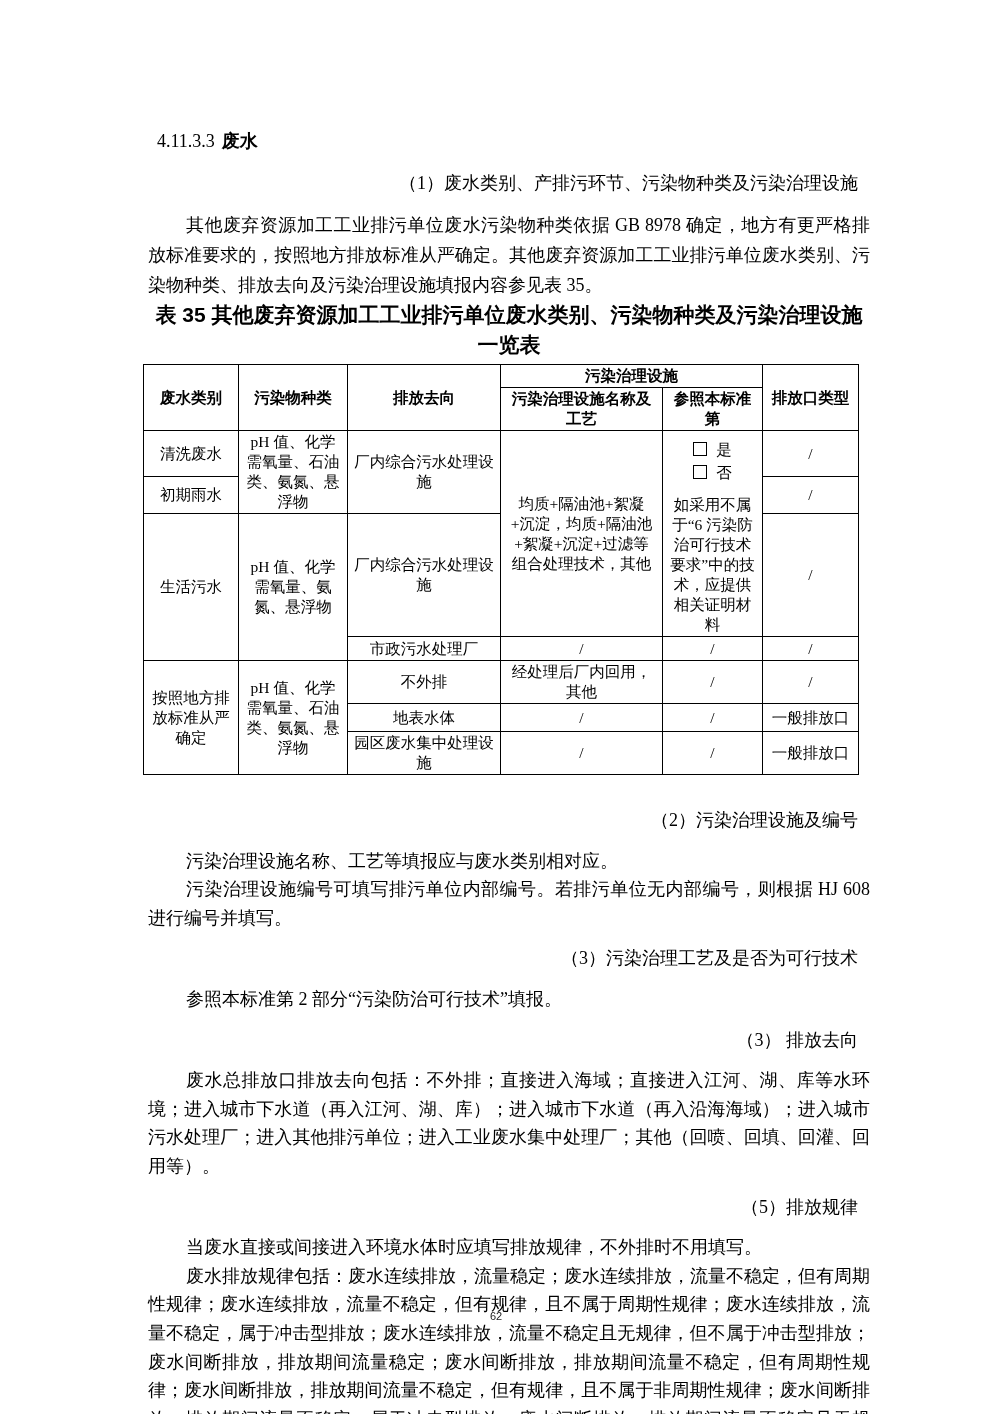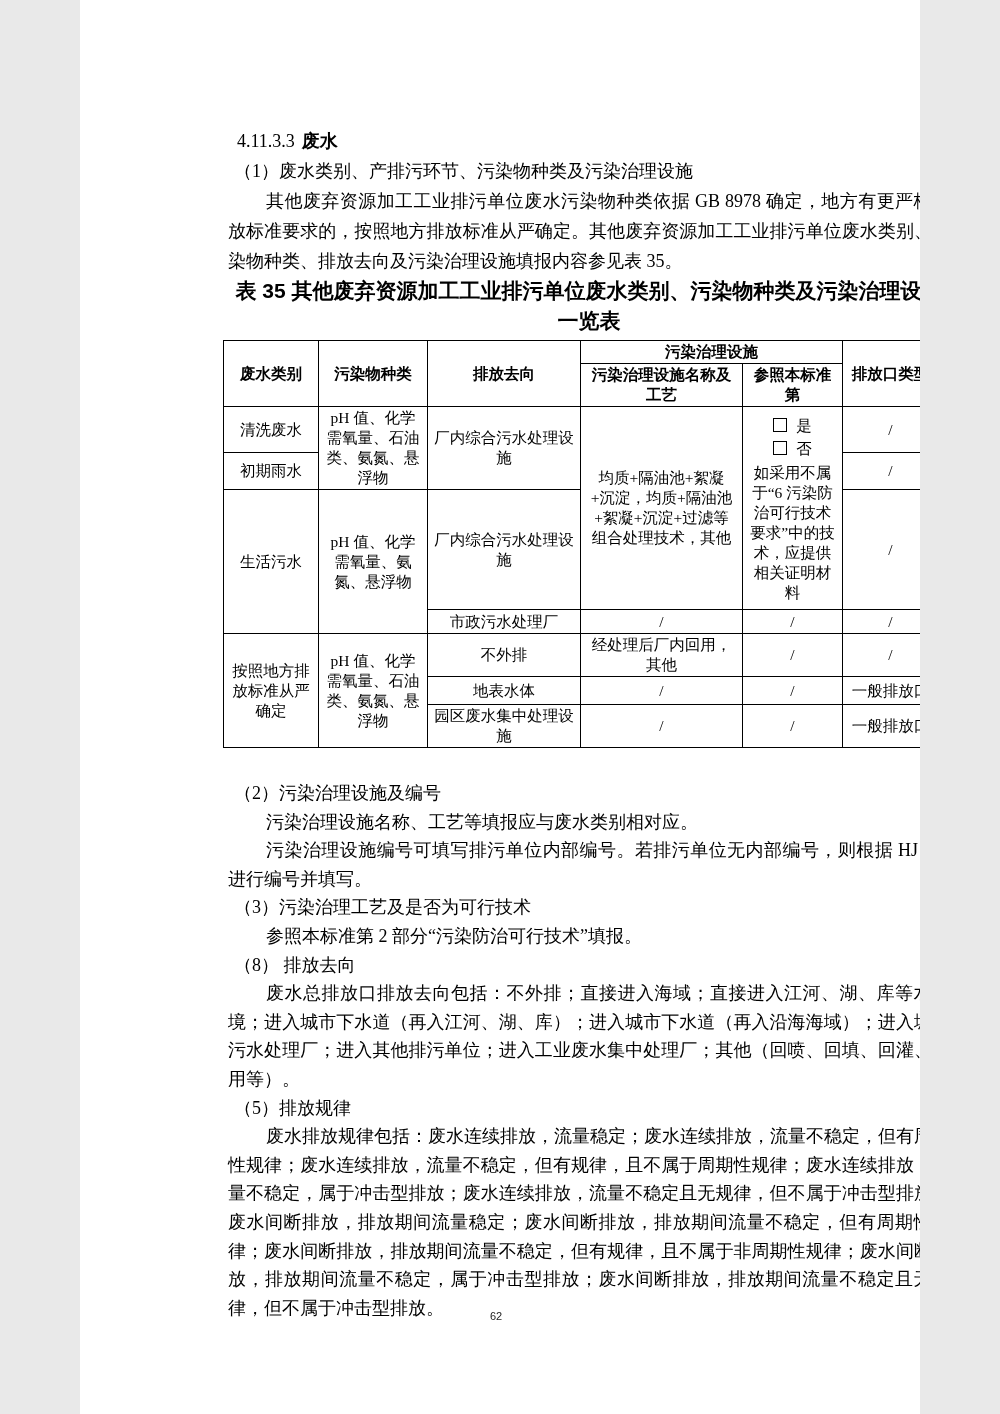--- a/index.html
+++ b/index.html
@@ -1,34 +1,34 @@
 <!DOCTYPE html>
 <html><head>
 <meta charset="utf-8">
 <style>
   html,body { margin:0; padding:0; background:#e9e9e9; }
   .page {
     position:relative;
-    width:840px; height:1414px;
+    width:1000px; height:1414px;
     margin:0 auto;
     background:#ffffff;
     color:#000;
     font-family:"Liberation Serif","DejaVu Serif",serif;
     overflow:hidden;
   }
   .content {
     position:absolute; left:148px; top:126px; width:722px;
     font-size:18px; line-height:30px;
   }
   .sec-heading { margin:0; padding-left:9px; font-size:18px; font-weight:normal; }
   .sec-title {
     font-family:"Liberation Sans","DejaVu Sans",sans-serif;
     font-weight:bold; margin-left:7px; font-size:18px;
   }
-  .item-head { margin:0; padding-left:6px; }
+  .item-head { margin:12px; padding-left:6px;text-align:right; }
   .para { margin:0; text-indent:38px; text-align:justify; }
   .caption {
     margin:0; text-align:center;
     font-family:"Liberation Sans","DejaVu Sans",sans-serif;
     font-weight:bold; font-size:21px;
   }
   table.tbl {
     border-collapse:collapse; table-layout:fixed;
     width:715px; margin:4px 0 0 -5px;
     font-size:15.5px; line-height:20px;
@@ -38,21 +38,21 @@
     padding:1px 6px; word-break:break-all;
   }
   .tbl th { font-weight:bold; font-family:"Liberation Serif","DejaVu Serif",serif; }
   td.feas { vertical-align:top; padding-top:6px; }
   .cb-line { text-align:center; margin:3px 0; white-space:nowrap; }
   .cb {
     display:inline-block; width:12px; height:12px;
     border:1px solid #000; margin-right:9px; vertical-align:-1px;
     background:#fff;
   }
-  .feas-note { margin-top:4px; text-align:center; }
+  .feas-note { margin-top:12px; text-align:center; }
   .lower { margin-top:31px; line-height:28.6px; }
   .pagenum {
     position:absolute; left:0; right:8px; top:1310px;
     text-align:center;
     font-family:"Liberation Sans","DejaVu Sans",sans-serif;
     font-size:11px; color:#222;
   }
 </style>
 </head>
 <body>
@@ -140,21 +140,22 @@
         </tr>
       </tbody>
     </table>
 
     <div class="lower">
       <p class="item-head">（2）污染治理设施及编号</p>
       <p class="para">污染治理设施名称、工艺等填报应与废水类别相对应。</p>
       <p class="para">污染治理设施编号可填写排污单位内部编号。若排污单位无内部编号，则根据 HJ 608 进行编号并填写。</p>
       <p class="item-head">（3）污染治理工艺及是否为可行技术</p>
       <p class="para">参照本标准第 2 部分“污染防治可行技术”填报。</p>
-      <p class="item-head">（8） 排放去向</p>
+      <p class="item-head">（3） 排放去向</p>
       <p class="para">废水总排放口排放去向包括：不外排；直接进入海域；直接进入江河、湖、库等水环境；进入城市下水道（再入江河、湖、库）；进入城市下水道（再入沿海海域）；进入城市污水处理厂；进入其他排污单位；进入工业废水集中处理厂；其他（回喷、回填、回灌、回用等）。</p>
       <p class="item-head">（5）排放规律</p>
+      <p class="para">当废水直接或间接进入环境水体时应填写排放规律，不外排时不用填写。</p>
       <p class="para">废水排放规律包括：废水连续排放，流量稳定；废水连续排放，流量不稳定，但有周期性规律；废水连续排放，流量不稳定，但有规律，且不属于周期性规律；废水连续排放，流量不稳定，属于冲击型排放；废水连续排放，流量不稳定且无规律，但不属于冲击型排放；废水间断排放，排放期间流量稳定；废水间断排放，排放期间流量不稳定，但有周期性规律；废水间断排放，排放期间流量不稳定，但有规律，且不属于非周期性规律；废水间断排放，排放期间流量不稳定，属于冲击型排放；废水间断排放，排放期间流量不稳定且无规律，但不属于冲击型排放。</p>
     </div>
   </div>
 
   <div class="pagenum">62</div>
 </div>
 
 </body></html>

